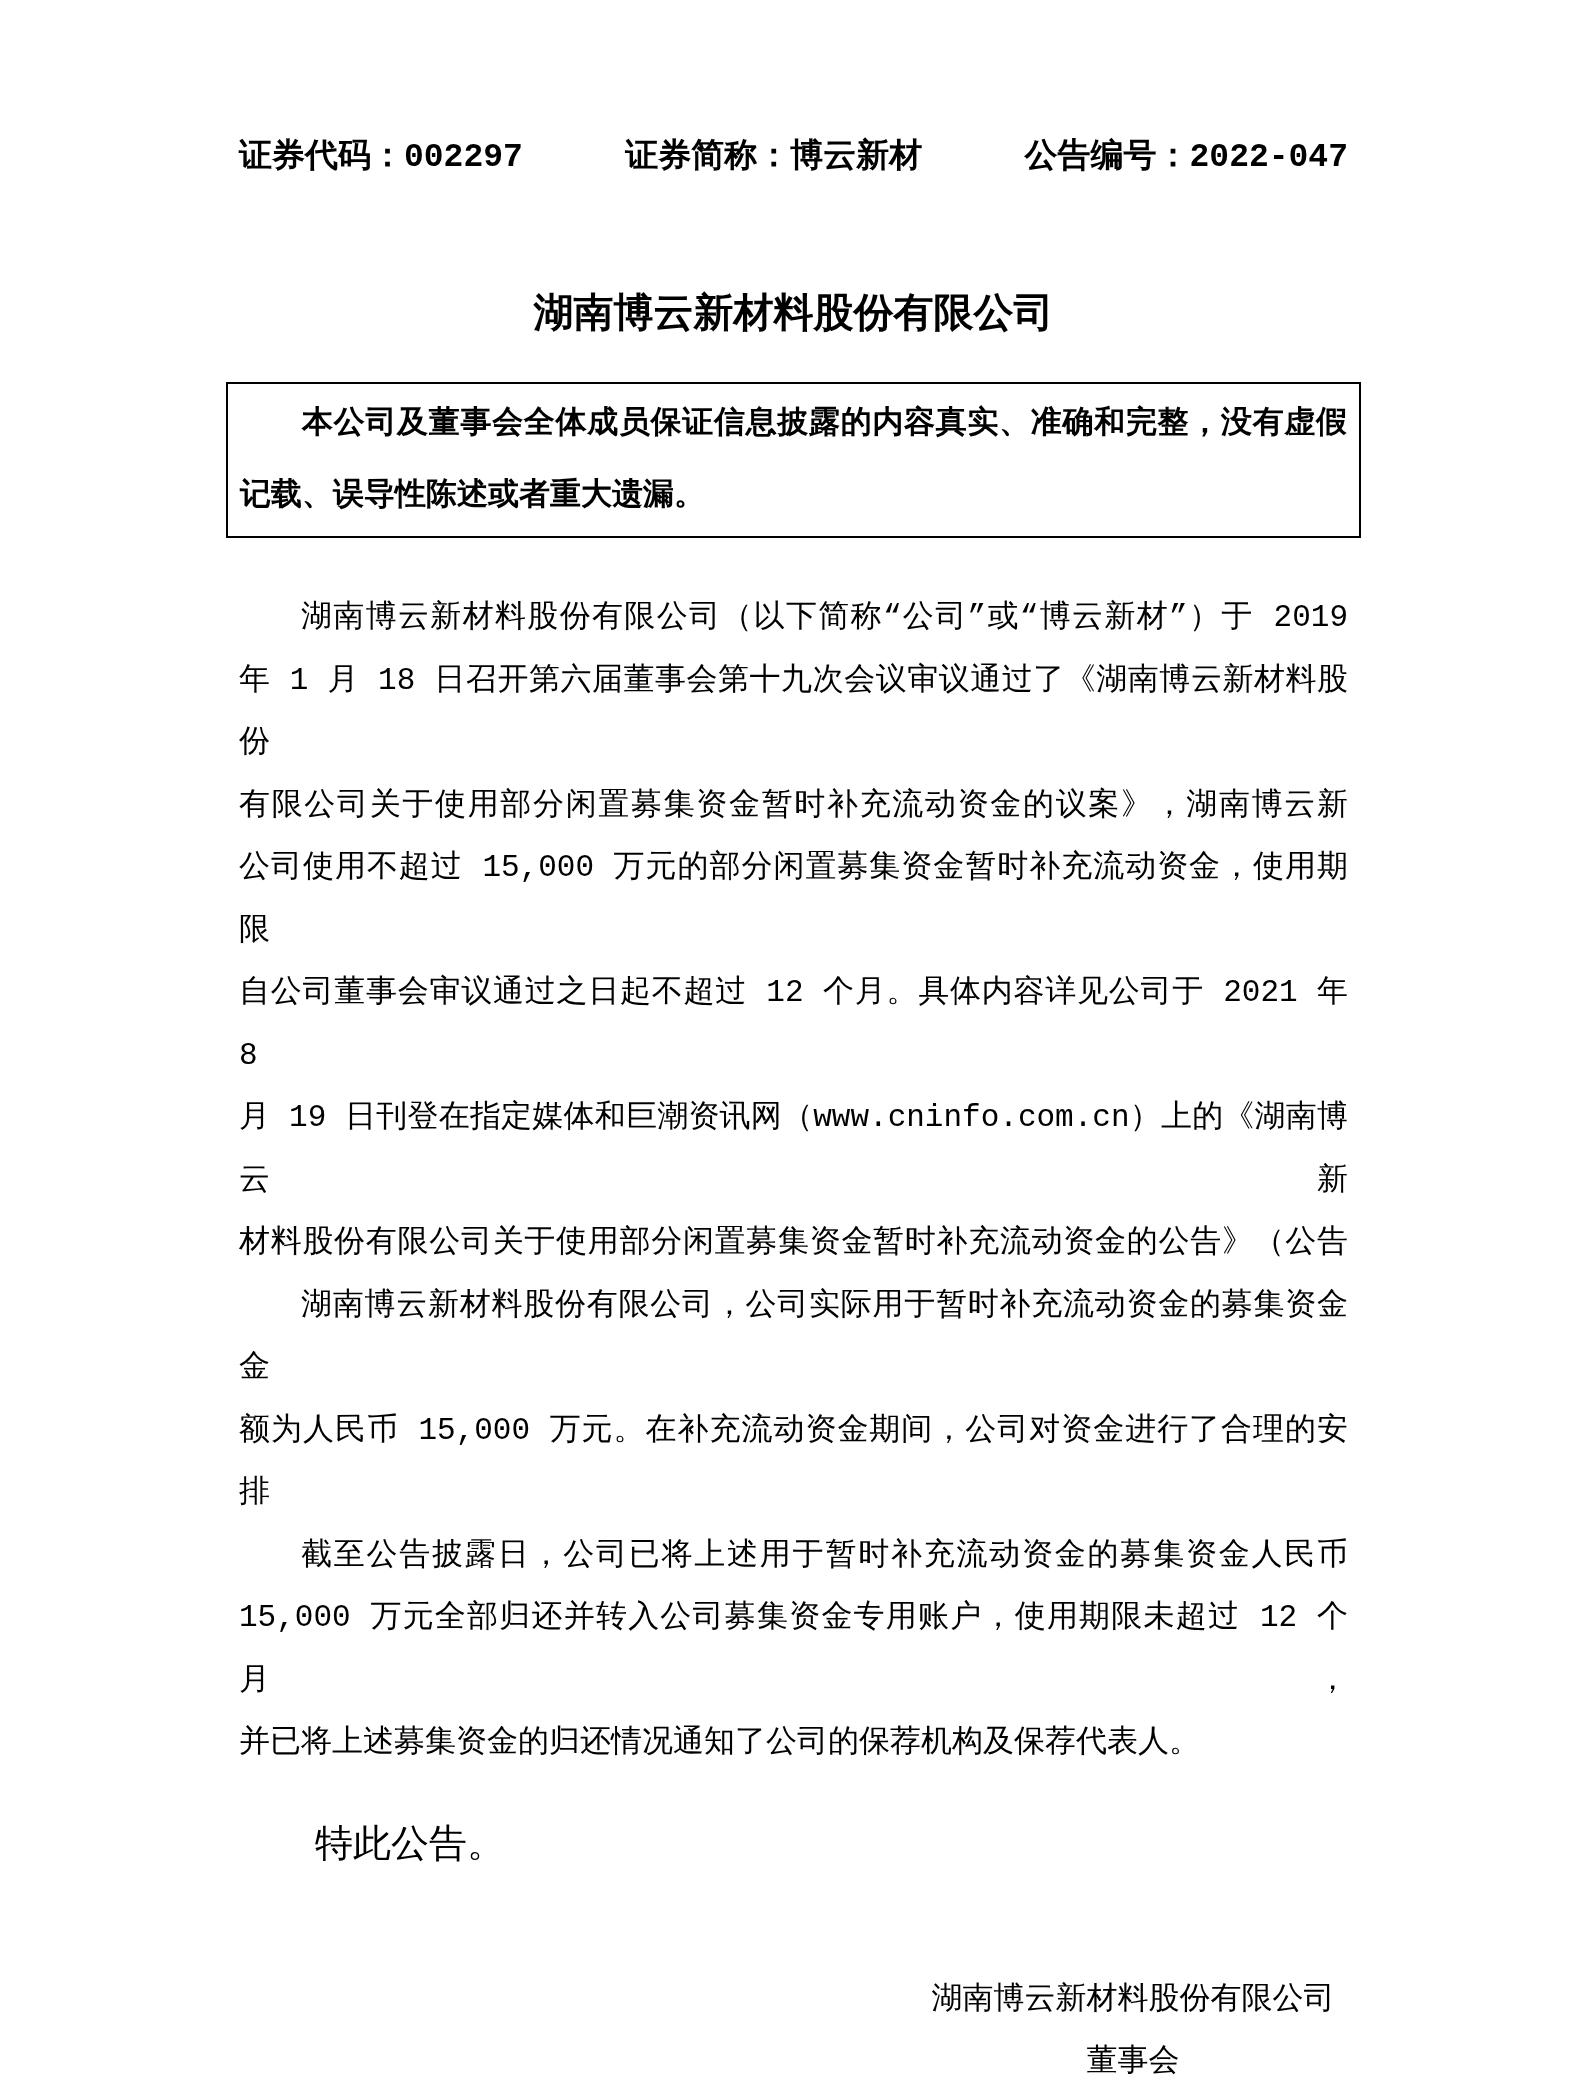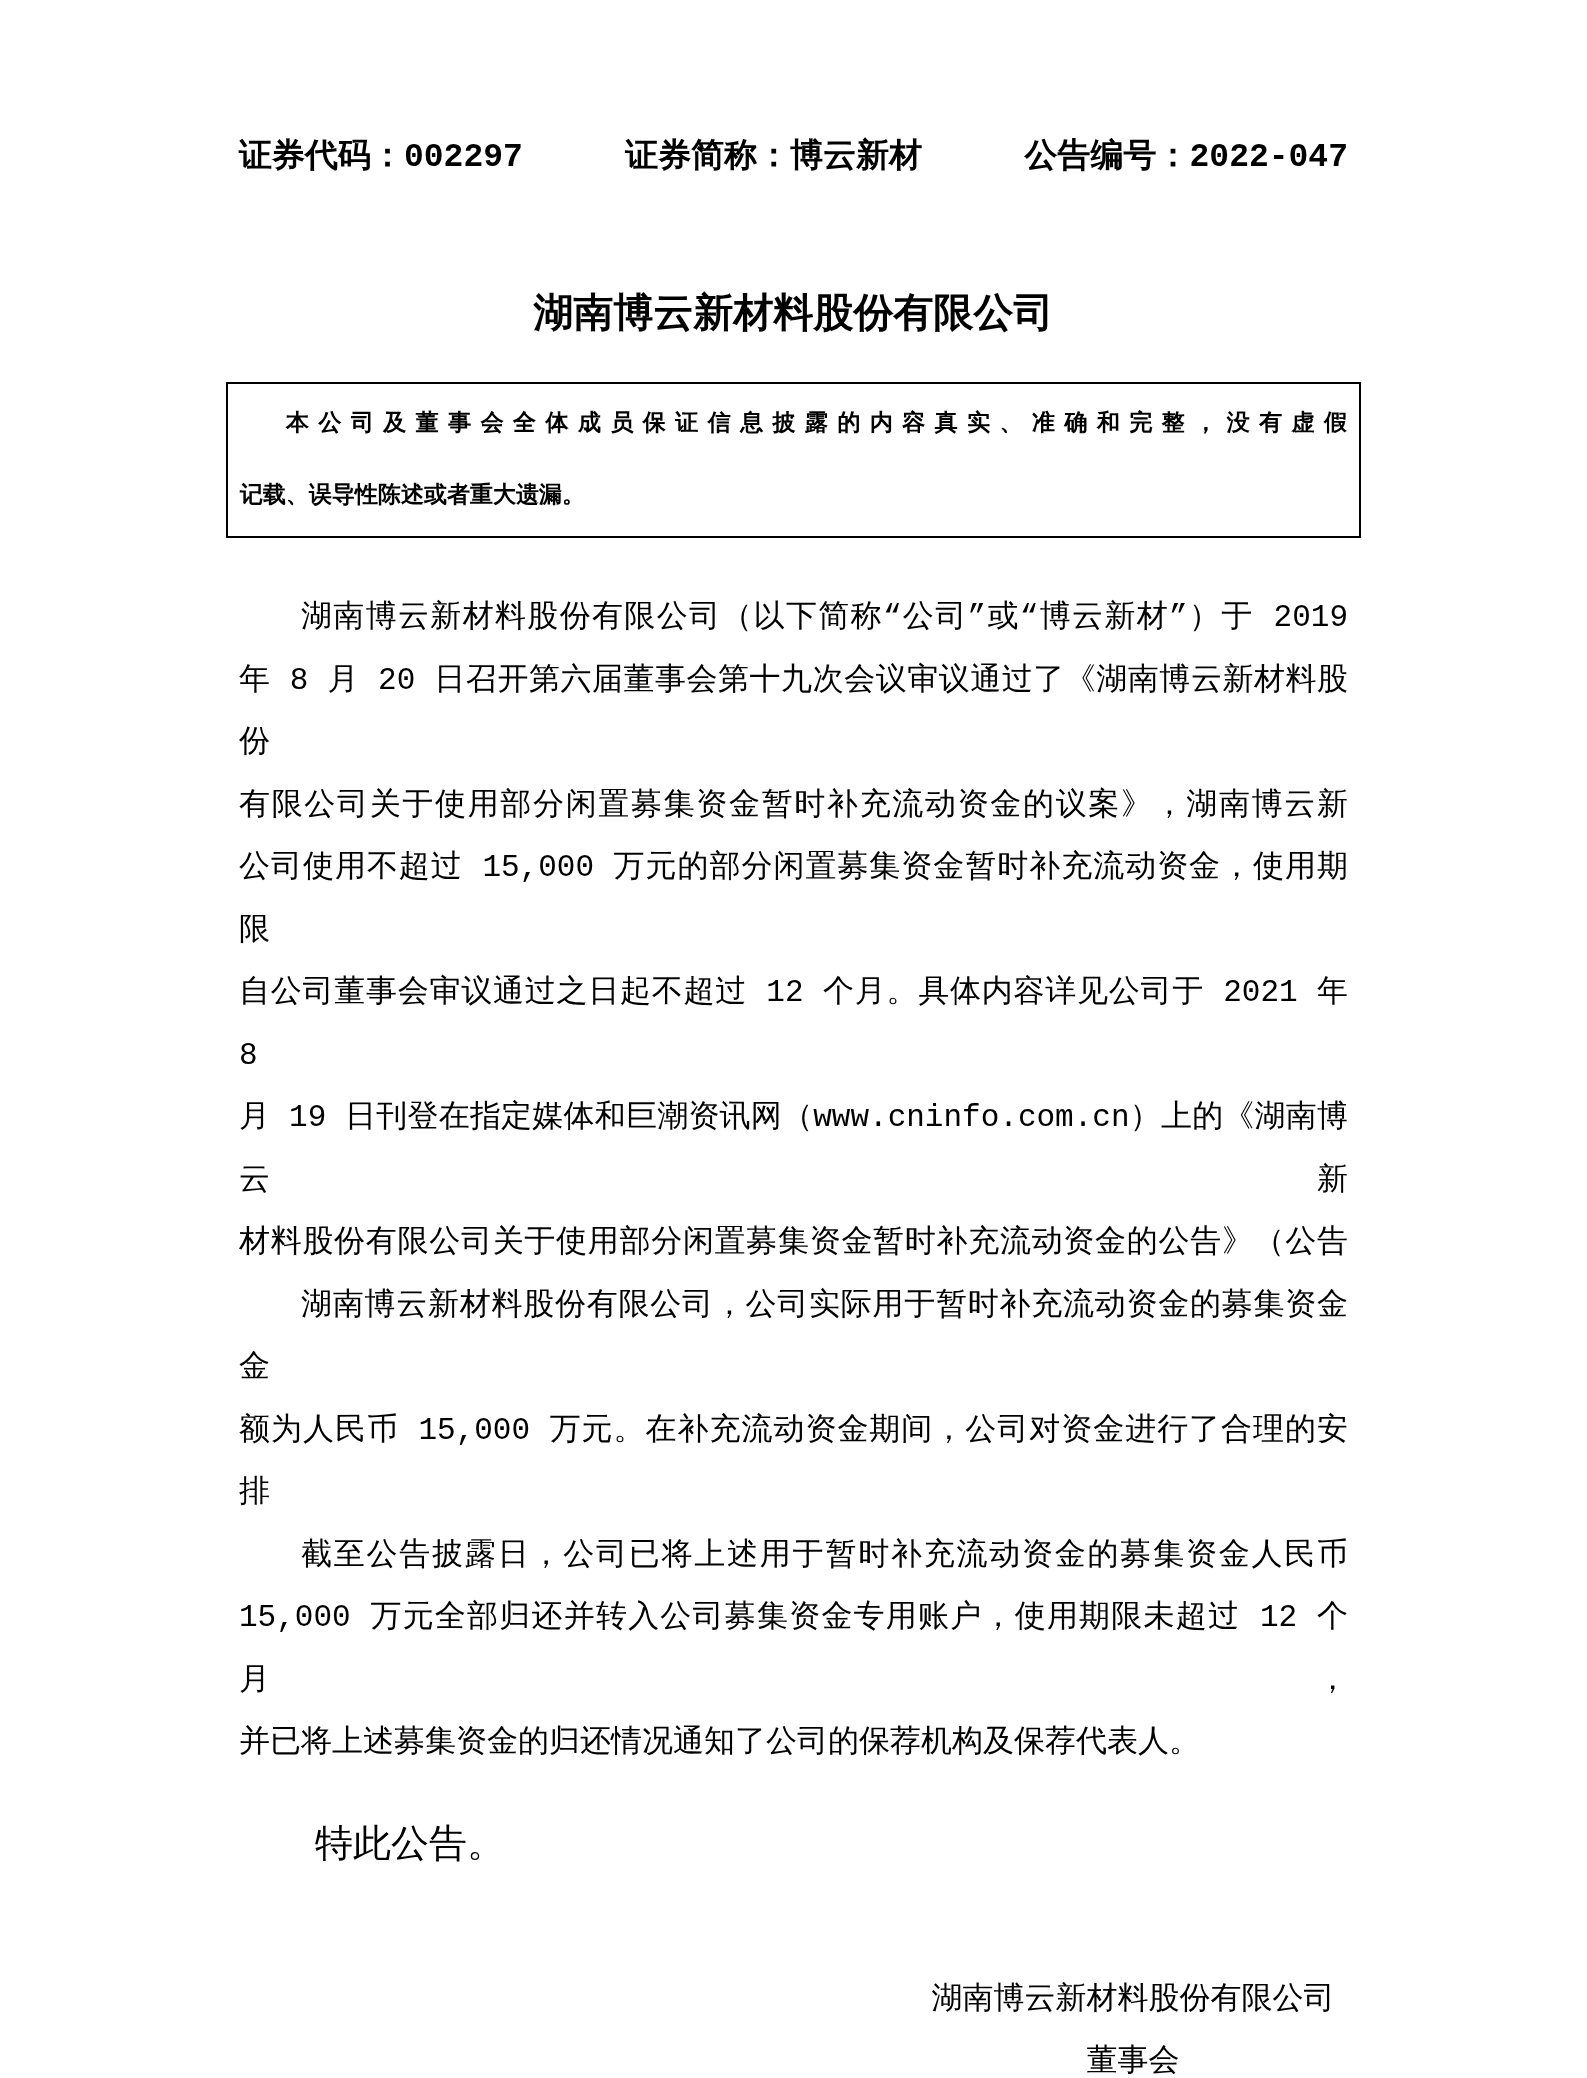--- a/index.html
+++ b/index.html
@@ -38,21 +38,21 @@
     text-align: center;
     font-size: 40px;
     font-weight: bold;
     line-height: 74px;
   }
   
   .disclaimer-box {
     margin: 29px -13px 0 -13px;
     border: 2px solid #000000;
     padding: 4px 12px;
-    font-size: 23px;
+    font-size: 31px;
     font-weight: bold;
     line-height: 72px;
   }
   .body-block {
     margin-top: 49px;
     font-size: 31px;
     line-height: 62.5px;
   }
   .line {
     text-align: justify;
@@ -97,21 +97,21 @@
     </div>
 
     <div class="disclaimer-box">
       <div class="line jl indent">本公司及董事会全体成员保证信息披露的内容真实、准确和完整，没有虚假</div>
       <div class="line">记载、误导性陈述或者重大遗漏。</div>
     </div>
 
     <div class="body-block">
       <div>
         <div class="line jl indent">湖南博云新材料股份有限公司（以下简称“公司”或“博云新材”）于 2019</div>
-        <div class="line jl">年 8 月 20 日召开第六届董事会第十九次会议审议通过了《湖南博云新材料股份</div>
+        <div class="line jl">年 1 月 18 日召开第六届董事会第十九次会议审议通过了《湖南博云新材料股份</div>
         <div class="line jl">有限公司关于使用部分闲置募集资金暂时补充流动资金的议案》，湖南博云新</div>
         <div class="line jl">公司使用不超过 15,000 万元的部分闲置募集资金暂时补充流动资金，使用期限</div>
         <div class="line jl">自公司董事会审议通过之日起不超过 12 个月。具体内容详见公司于 2021 年 8</div>
         <div class="line jl">月 19 日刊登在指定媒体和巨潮资讯网（www.cninfo.com.cn）上的《湖南博云新</div>
         <div class="line jl">材料股份有限公司关于使用部分闲置募集资金暂时补充流动资金的公告》（公告</div>
       </div>
       <div>
         <div class="line jl indent">湖南博云新材料股份有限公司，公司实际用于暂时补充流动资金的募集资金金</div>
         <div class="line jl">额为人民币 15,000 万元。在补充流动资金期间，公司对资金进行了合理的安排</div>
       </div>

